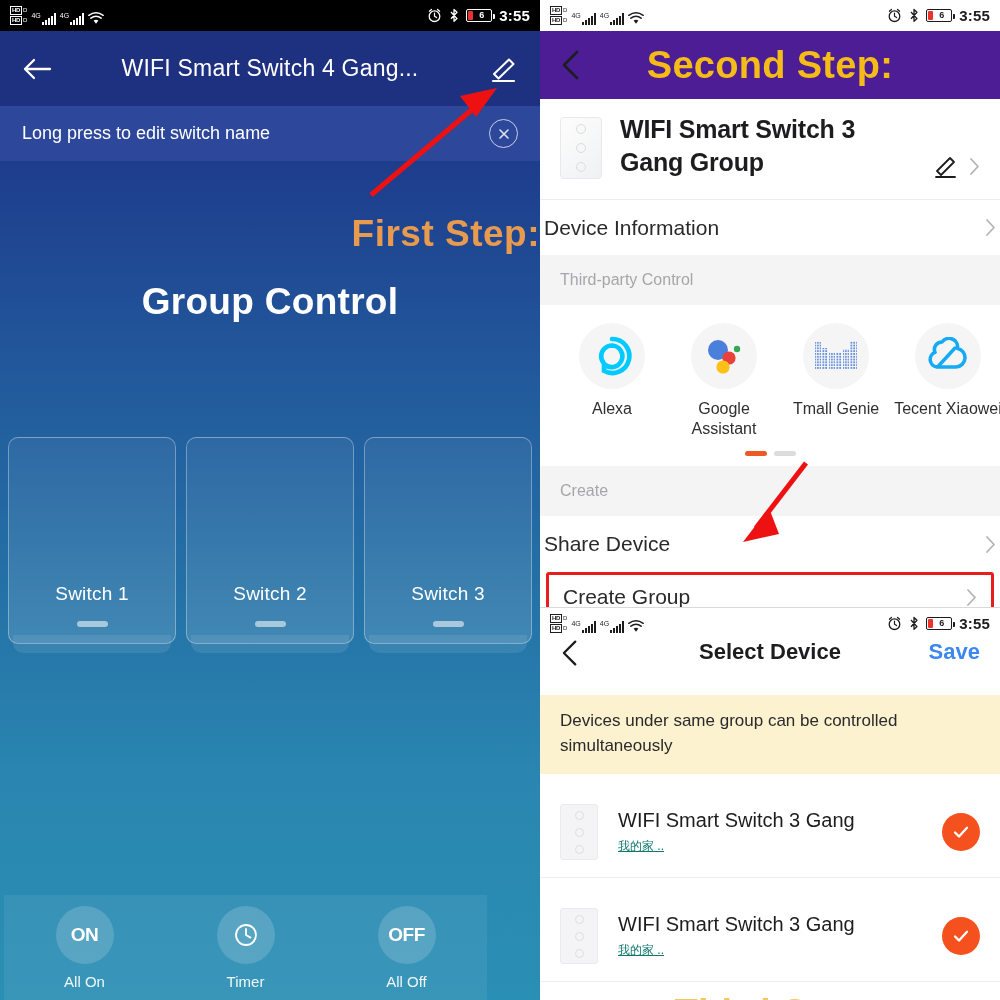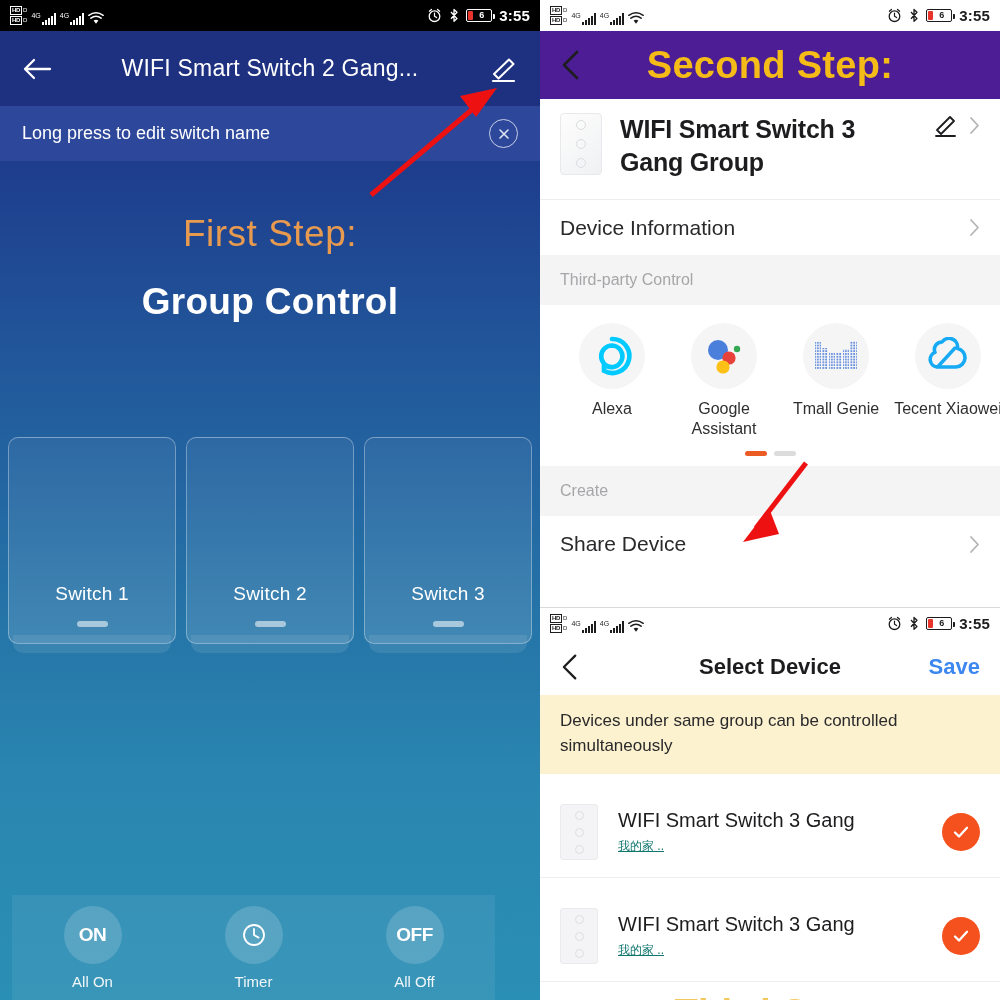--- a/index.html
+++ b/index.html
@@ -71,22 +71,23 @@
     padding: 0 22px; justify-content: space-between;
   }
   .notice-txt { color: #ffffff; font-size: 18px; font-weight: 400; }
   .close-circle {
     width: 29px; height: 29px; border: 1.6px solid #c7d0e8; border-radius: 50%;
     display: flex; align-items: center; justify-content: center;
   }
 
   .step-block { margin-top: 52px; text-align: center; }
   .step1-title {
-    font-size: 37px; font-weight: normal; color: #e89a4e;
+    font-size: 37px; font-weight: bold; color: #e89a4e;
     letter-spacing: 0.5px;
+    text-align: right;
   }
   .step1-sub {
     font-size: 37px; font-weight: bold; color: #ffffff;
     margin-top: 26px; letter-spacing: 0.3px;
   }
 
   .switch-row {
     position: absolute; top: 437px; left: 8px; right: 8px;
     display: flex; gap: 10px;
   }
@@ -103,21 +104,21 @@
     height: 18px; border-radius: 0 0 10px 10px;
     background: rgba(255,255,255,0.09);
   }
   .switch-label { color: #fff; font-size: 19px; letter-spacing: 0.2px; }
   .switch-pill {
     width: 31px; height: 6px; border-radius: 3px;
     background: rgba(255,255,255,0.55); margin-top: 16px;
   }
 
   .bottom-bar {
-    position: absolute; left: 12px; bottom: 0; width: 483px; height: 105px;
+    position: absolute; left: 4px; bottom: 0; width: 483px; height: 105px;
     background: rgba(255,255,255,0.065);
     display: flex; align-items: center;
   }
   .bb-item {
     flex: 1; display: flex; flex-direction: column; align-items: center; gap: 9px;
   }
   .bb-circle {
     width: 58px; height: 58px; border-radius: 50%;
     background: rgba(255,255,255,0.16);
     display: flex; align-items: center; justify-content: center;
@@ -146,42 +147,42 @@
     height: 68px; display: flex; align-items: center; padding: 0 20px;
     position: relative; background: #4c1d95;
   }
   .chev-back { width: 22px; height: 32px; flex: none; }
   .second-step {
     position: absolute; left: 0; right: 0; text-align: center;
     font-size: 38px; font-weight: bold; color: #f5bc18; letter-spacing: 0.3px;
   }
 
   .device-header {
-    display: flex; align-items: flex-start; padding: 14px 20px 20px 20px; gap: 18px;
+    display: flex; align-items: flex-end; padding: 14px 20px 20px 20px; gap: 18px;
     background: #fff;
   }
   .dev-thumb {
     width: 42px; height: 62px; border-radius: 4px;
     background: linear-gradient(135deg,#fdfdfd,#f0f1f3);
     border: 1px solid #e8e9ec;
     display: flex; flex-direction: column; align-items: center;
     justify-content: center; gap: 9px; flex: none;
   }
   .dev-dot {
     width: 10px; height: 10px; border-radius: 50%; border: 1px solid #dcdde0;
   }
   .dev-title {
     flex: 1; font-size: 25px; font-weight: bold; color: #1d1d1f;
     line-height: 33px; letter-spacing: -0.2px;
   }
   .dev-actions { display: flex; align-items: center; gap: 11px; flex: none; }
 
   .row-link {
     display: flex; align-items: center; justify-content: space-between;
-    padding: 0 20px; height: 56px; background: #fff;
+    padding: 0 4px; height: 56px; background: #fff;
     border-top: 1px solid #ededee;
   }
   .row-link-label { font-size: 21px; color: #2a2a2c; font-weight: 400; }
   .section-head {
     background: #f4f4f5; height: 50px; display: flex; align-items: center;
     padding: 0 20px; font-size: 16px; color: #a6a6a9;
   }
   .tp-grid {
     display: flex; padding: 18px 16px 6px 16px; gap: 0px; background: #fff;
     position: relative;
@@ -211,21 +212,21 @@
     justify-content: space-between; padding: 0 14px; background: #fff;
   }
   .chev-r { width: 11px; height: 19px; flex: none; }
 
   
   .sub-screen {
     position: absolute; left: 0; top: 607px; width: 460px; height: 393px;
     background: #fff; border-top: 1px solid #d9d9da; overflow: hidden;
   }
   .sd-nav {
-    height: 56px; display: flex; align-items: center; padding: 0 20px;
+    height: 56px; display: flex; align-items: flex-start; padding: 0 20px;
     position: relative; background: #fff; gap: 40px;
   }
   .sd-title {
     position: absolute; left: 0; right: 0; text-align: center;
     font-size: 22px; font-weight: bold; color: #1d1d1f;
   }
   .sd-save {
     margin-left: auto; font-size: 22px; color: #3d87f0; font-weight: bold;
     position: relative; z-index: 2;
   }
@@ -316,21 +317,21 @@
           <div class="batt-num">6</div>
         </div>
         <div class="time-txt">3:55</div>
       </div>
     </div>
 
     <div class="navbar">
       <svg class="back-arrow" viewBox="0 0 30 24">
         <path d="M28 12 H3 M12 3 L3 12 L12 21" stroke="#fff" stroke-width="2.3" fill="none" stroke-linecap="round" stroke-linejoin="round"></path>
       </svg>
-      <div class="nav-title">WIFI Smart Switch 2 Gang...</div>
+      <div class="nav-title">WIFI Smart Switch 4 Gang...</div>
       <svg class="pencil-btn" viewBox="0 0 30 28">
         <path d="M6 19 L21 4.5 L25.5 9 L10.5 23.5 Z" stroke="#fff" stroke-width="2" fill="none" stroke-linejoin="round"></path>
         <path d="M5 26 H26" stroke="#fff" stroke-width="2.2" stroke-linecap="round"></path>
       </svg>
     </div>
 
     <div class="notice-bar">
       <div class="notice-txt">Long press to edit switch name</div>
       <div class="close-circle">
         <svg width="14" height="14" viewBox="0 0 14 14">
@@ -532,20 +533,26 @@
       <span>Create</span>
     </div>
 
     <div class="row-link" style="border-top:none;">
       <div class="row-link-label">Share Device</div>
       <svg class="chev-r" viewBox="0 0 11 19">
         <path d="M2 2 L9 9.5 L2 17" stroke="#b4b4b8" stroke-width="1.8" fill="none" stroke-linecap="round" stroke-linejoin="round"></path>
       </svg>
     </div>
 
+    <div class="create-group-row">
+      <div class="row-link-label">Create Group</div>
+      <svg class="chev-r" viewBox="0 0 11 19">
+        <path d="M2 2 L9 9.5 L2 17" stroke="#b4b4b8" stroke-width="1.8" fill="none" stroke-linecap="round" stroke-linejoin="round"></path>
+      </svg>
+    </div>
 
     <svg class="arrow-right-panel" width="460" height="620" viewBox="0 0 460 620">
       <line x1="216" y1="528" x2="266" y2="463" stroke="#ee1111" stroke-width="5"></line>
       <path d="M203 542 L239 534 L229 508 Z" fill="#ee1111"></path>
     </svg>
 
     <div class="sub-screen">
       <div class="statusbar statusbar-w">
         <div class="sb-left">
           <div class="hd-stack">

